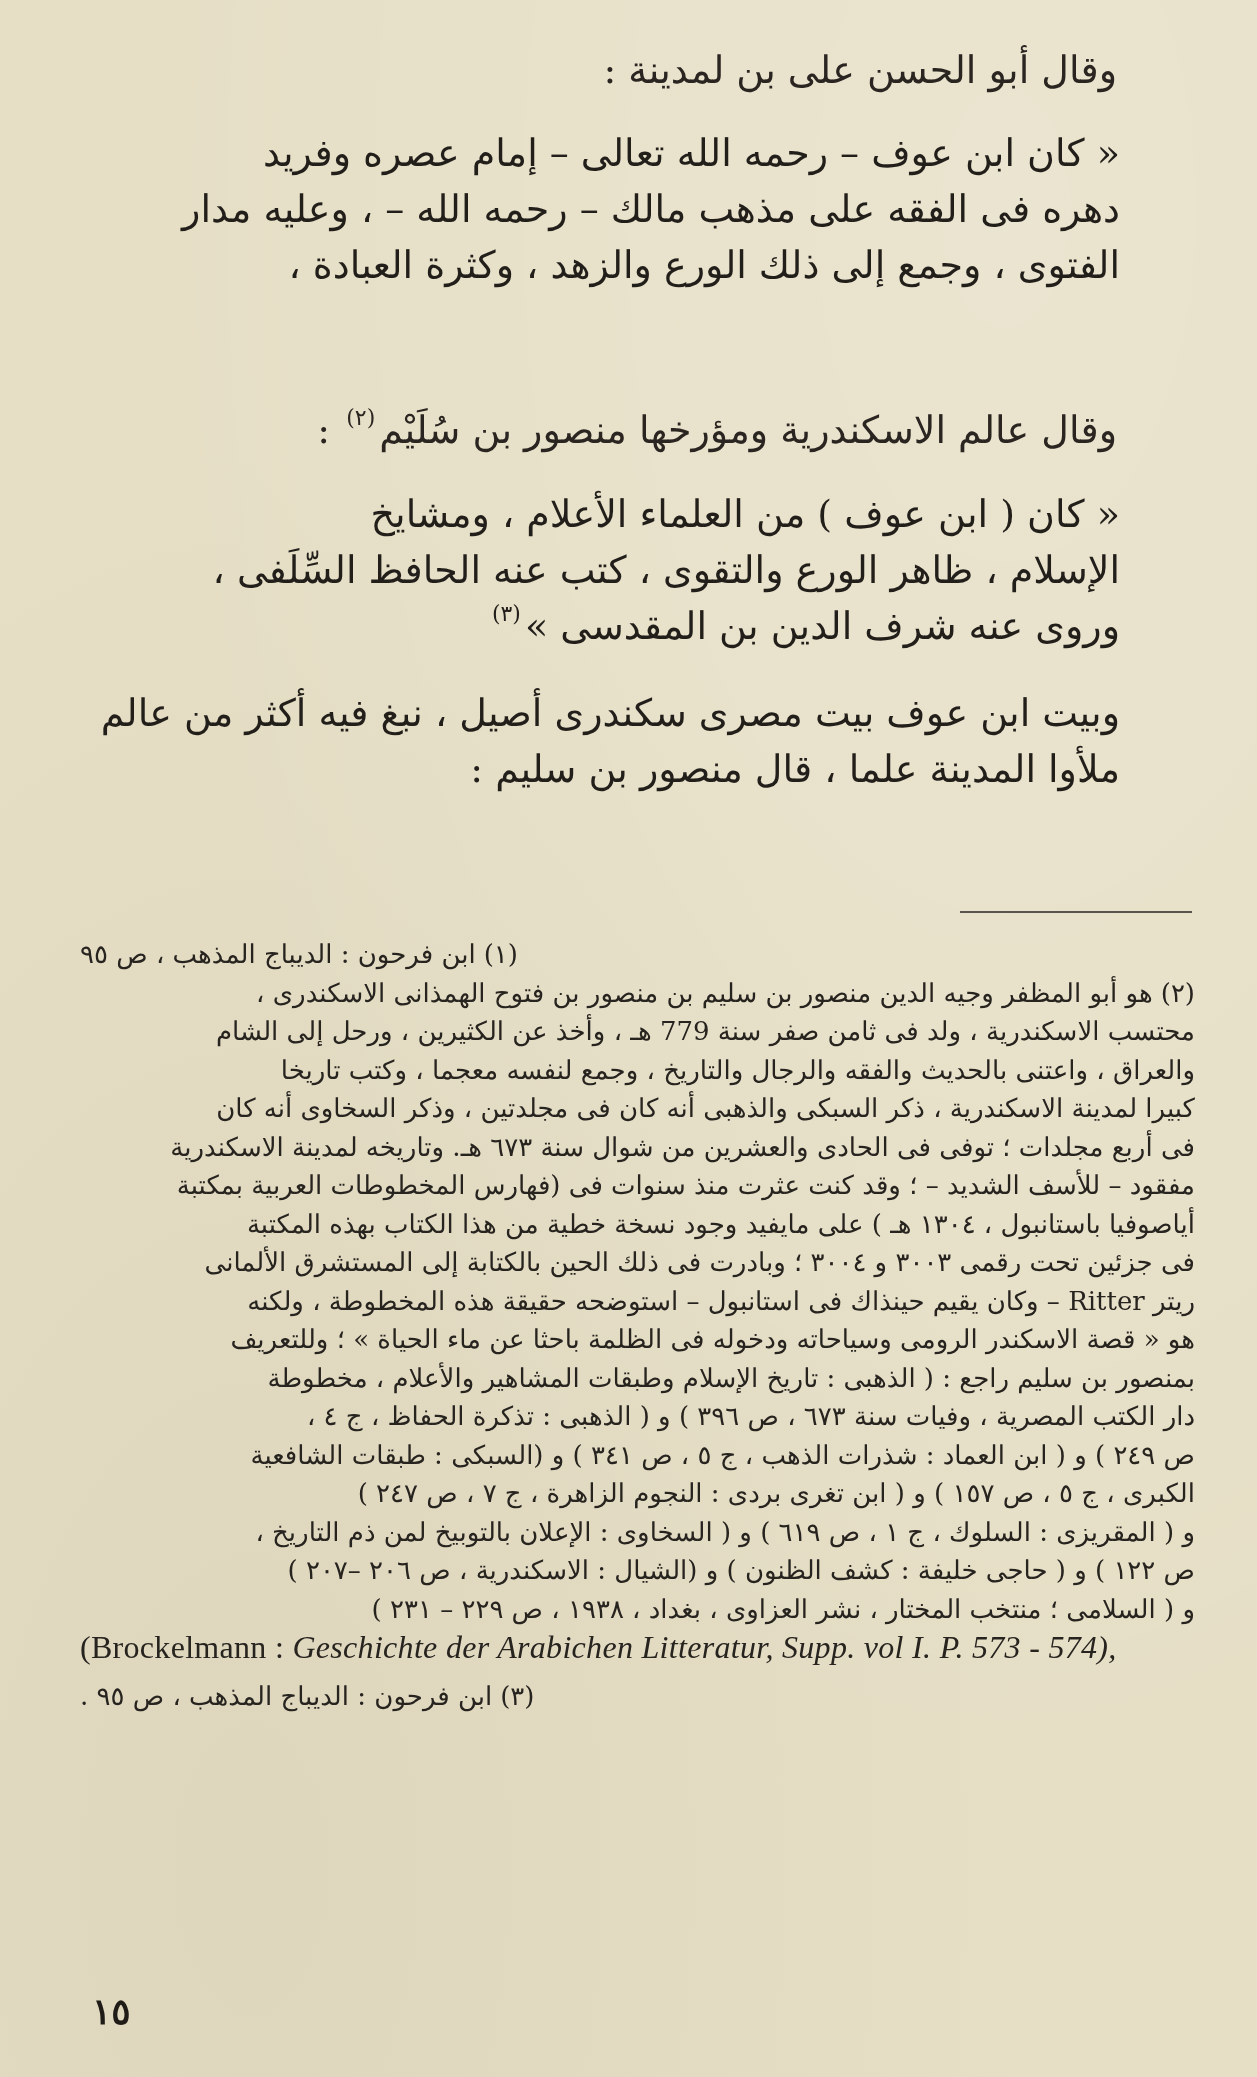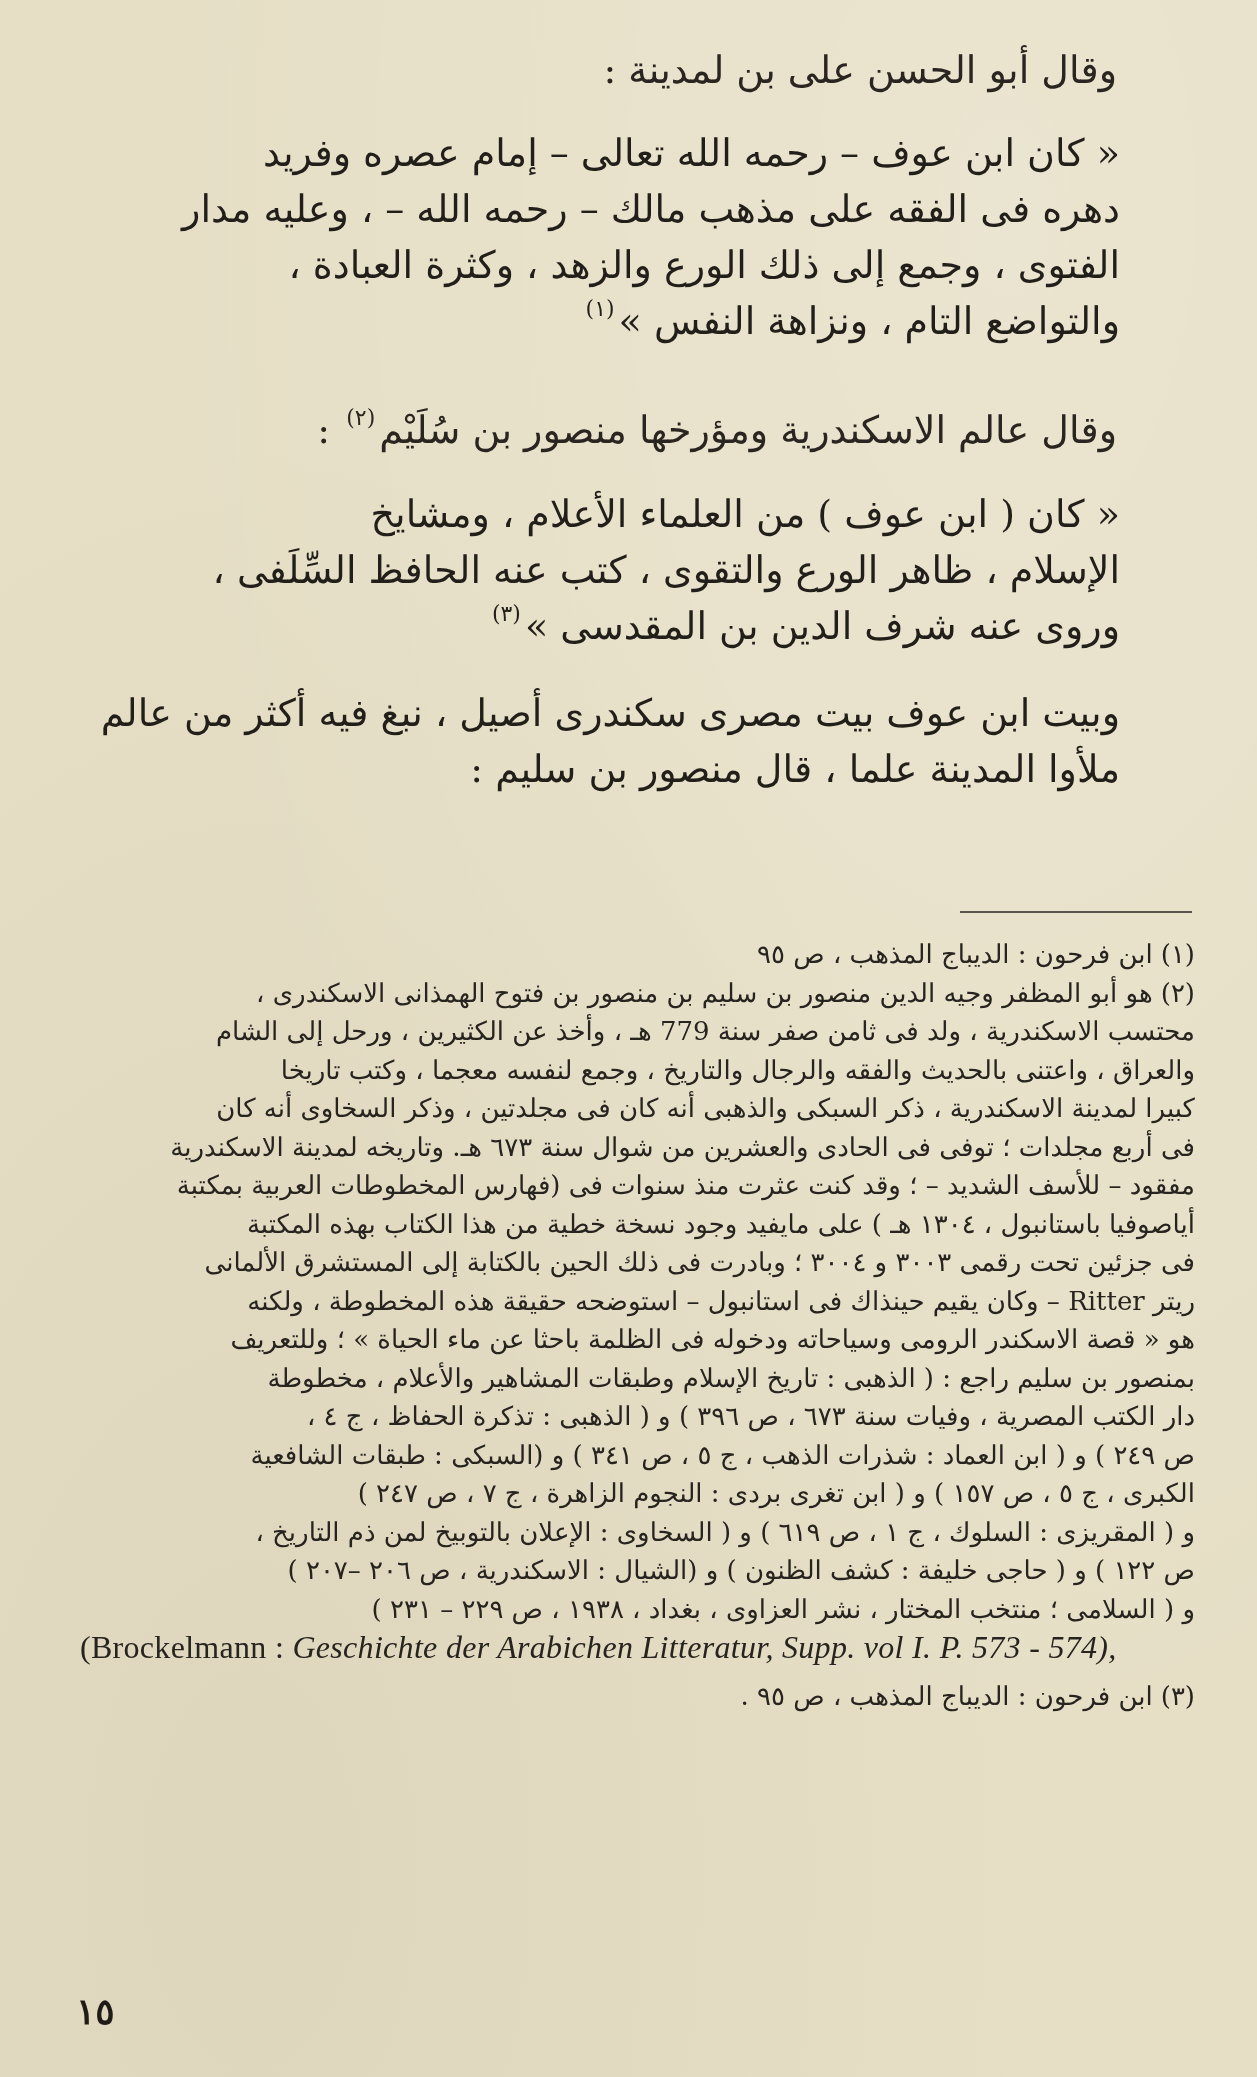--- a/index.html
+++ b/index.html
@@ -58,53 +58,52 @@
       position: absolute;
       left: 80px;
       width: 1115px;
       top: 935px;
       direction: rtl;
       font-size: 26px;
       line-height: 38.5px;
       color: #27231f;
     }
     .footnotes .line { display: block; white-space: nowrap; text-align: justify; }
-    .footnotes .line.short { text-align: right; }
+    .footnotes .line.short { text-align: left; }
     .footnotes .fn-num { margin-left: 8px; }
     .latin-ref {
       direction: ltr;
       text-align: left;
       font-family: "Liberation Serif", serif;
       font-size: 32px;
       letter-spacing: 0.3px;
     }
     .latin-ref .italic { font-style: italic; }
     .page-number {
       position: absolute;
-      left: 76px;
+      left: 92px;
       top: 1990px;
       font-size: 36px;
       font-weight: bold;
       direction: rtl;
       color: #1f1b17;
     }
   </style>
 </head>
 <body>
 
 <div class="page">
 
   <div class="intro-line" style="top:42px;">
     <span>وقال أبو الحسن على بن لمدينة :</span>
   </div>
   <div class="main-text" style="top:125px;">
     <span class="line">« كان ابن عوف – رحمه الله تعالى – إمام عصره وفريد</span>
     <span class="line">دهره فى الفقه على مذهب مالك – رحمه الله – ، وعليه مدار</span>
     <span class="line">الفتوى ، وجمع إلى ذلك الورع والزهد ، وكثرة العبادة ،</span>
-    <span class="line last"><span>والتواضع التام ، ونزاهة النفس »</span><sup class="fn">(١)</sup></span>
   </div>
 
   <div class="intro-line" style="top:402px;margin-left:16px;">
     <span>وقال عالم الاسكندرية ومؤرخها منصور بن سُلَيْم</span><sup class="fn">(٢)</sup><span> :</span>
   </div>
   <div class="main-text" style="top:486px;">
     <span class="line">« كان ( ابن عوف ) من العلماء الأعلام ، ومشايخ</span>
     <span class="line">الإسلام ، ظاهر الورع والتقوى ، كتب عنه الحافظ السِّلَفى ،</span>
     <span class="line last"><span>وروى عنه شرف الدين بن المقدسى »</span><sup class="fn">(٣)</sup></span>
   </div>

